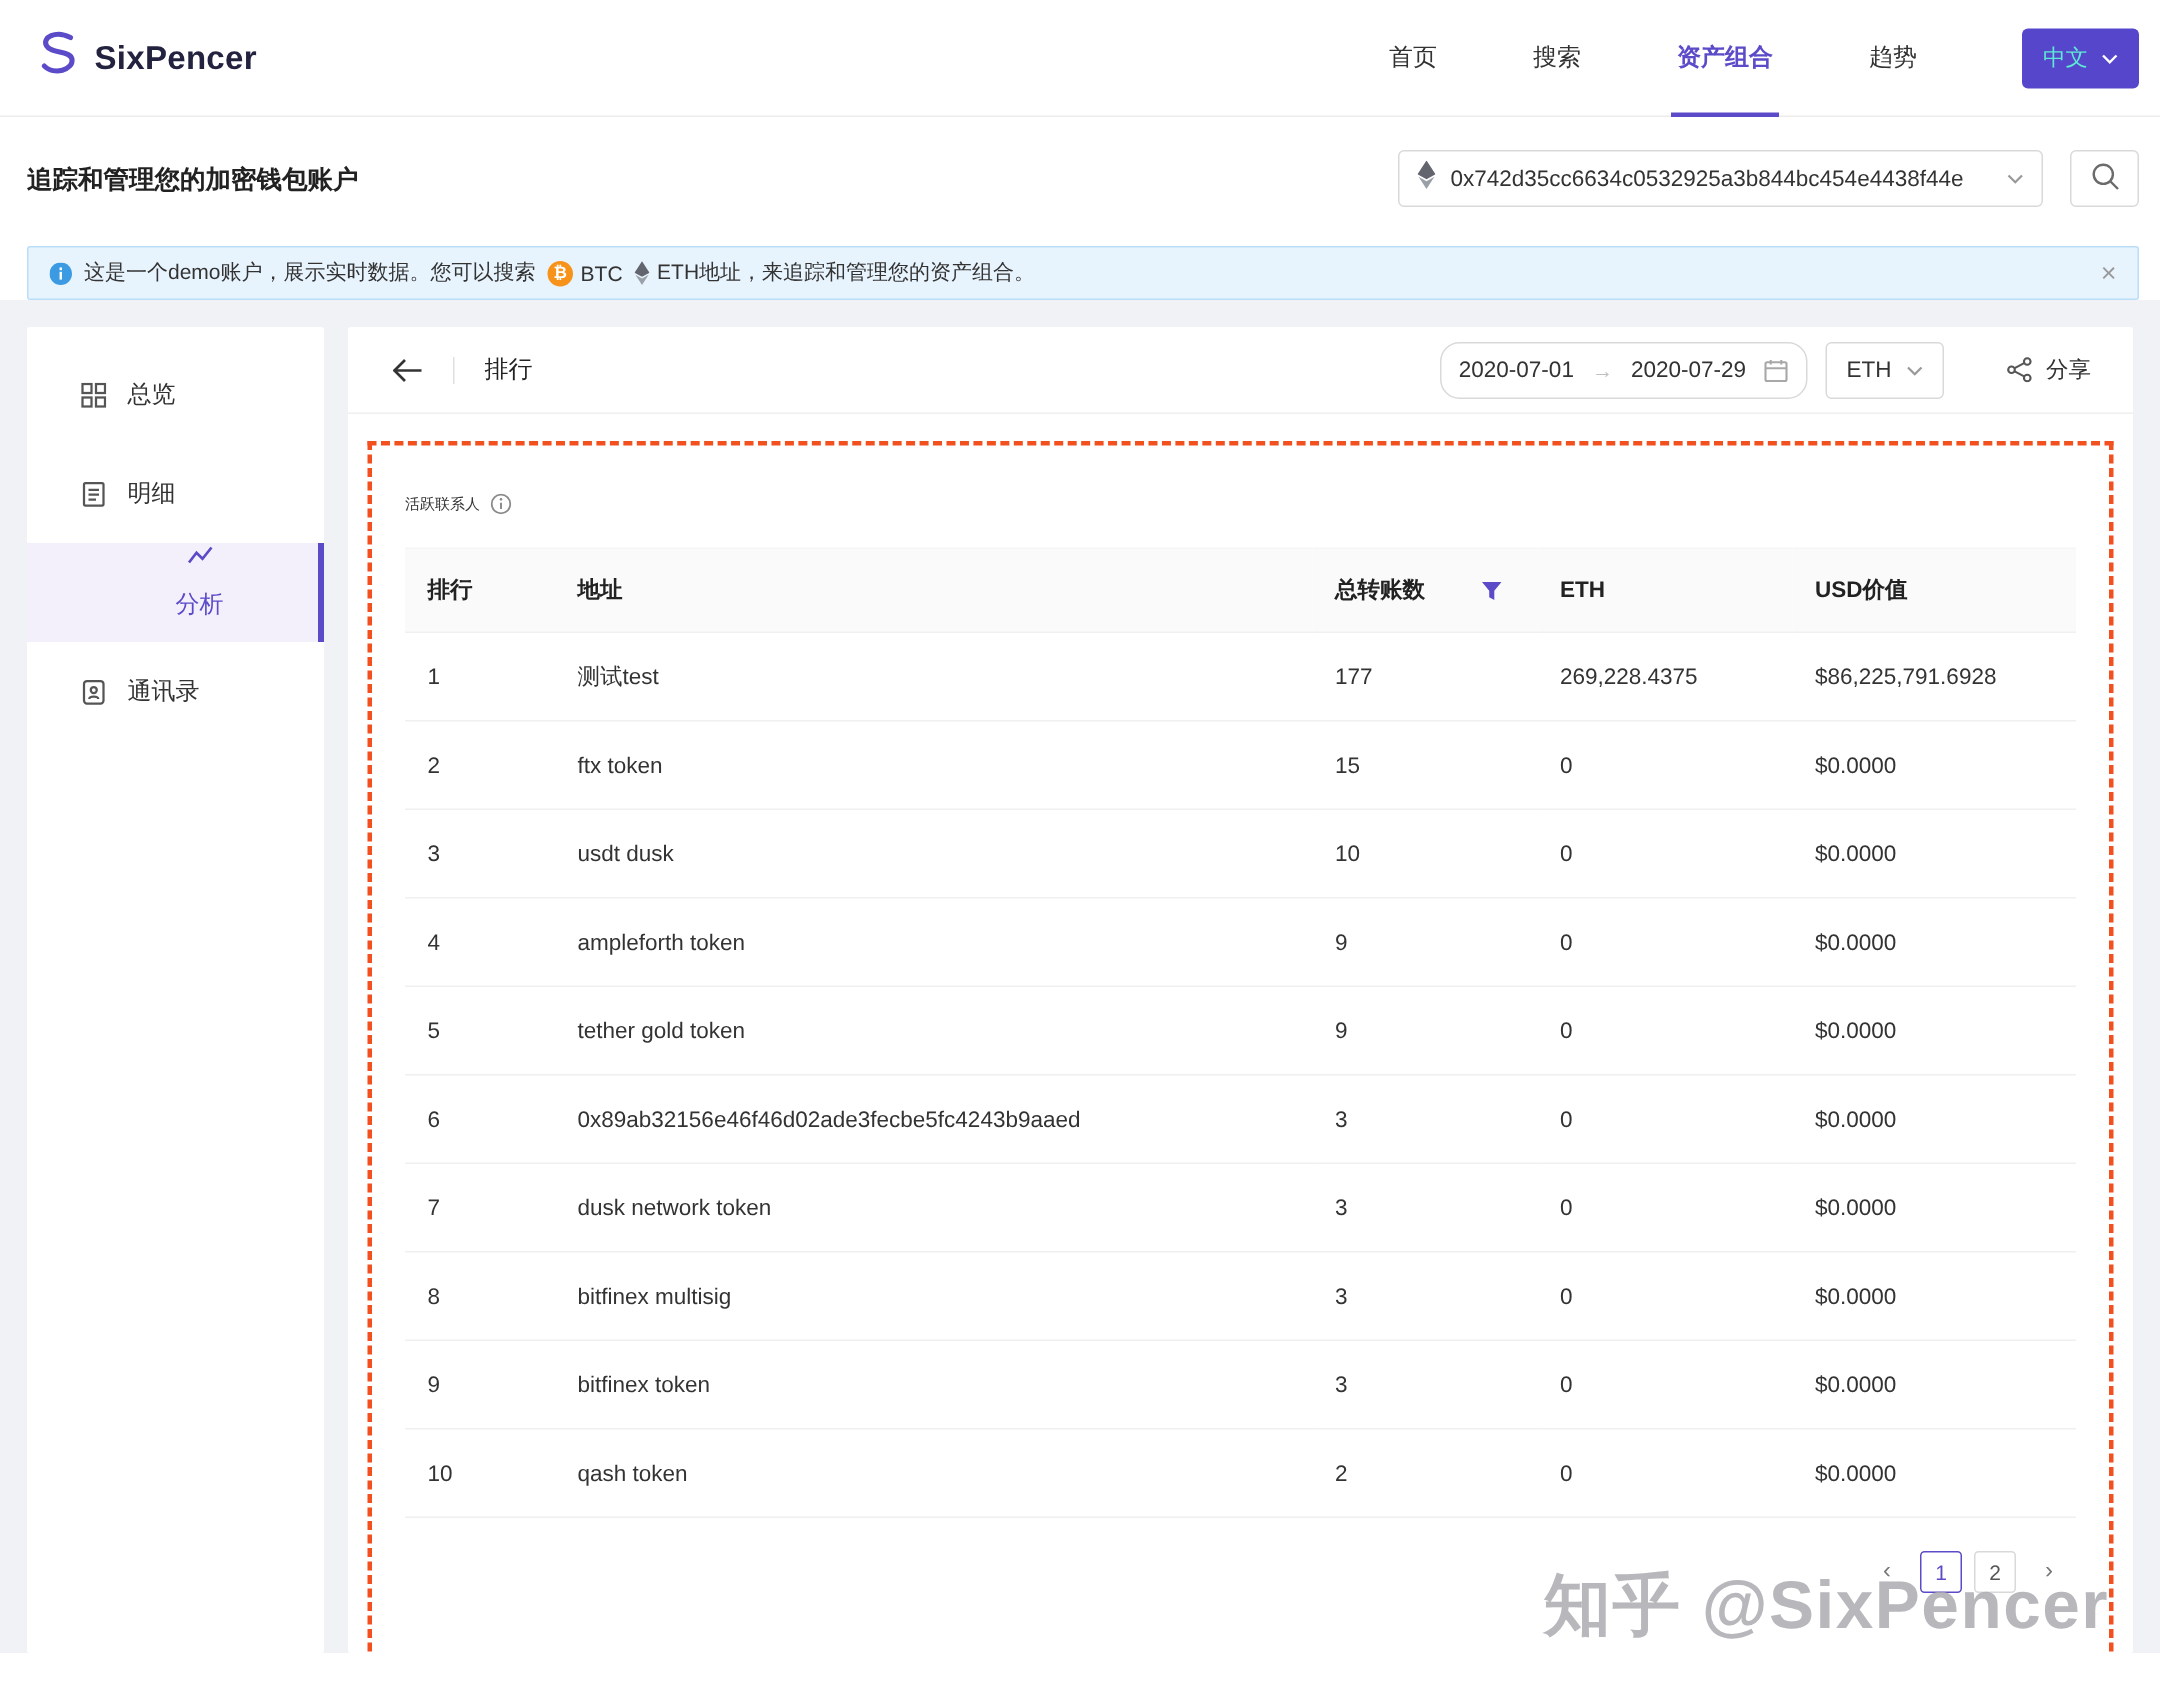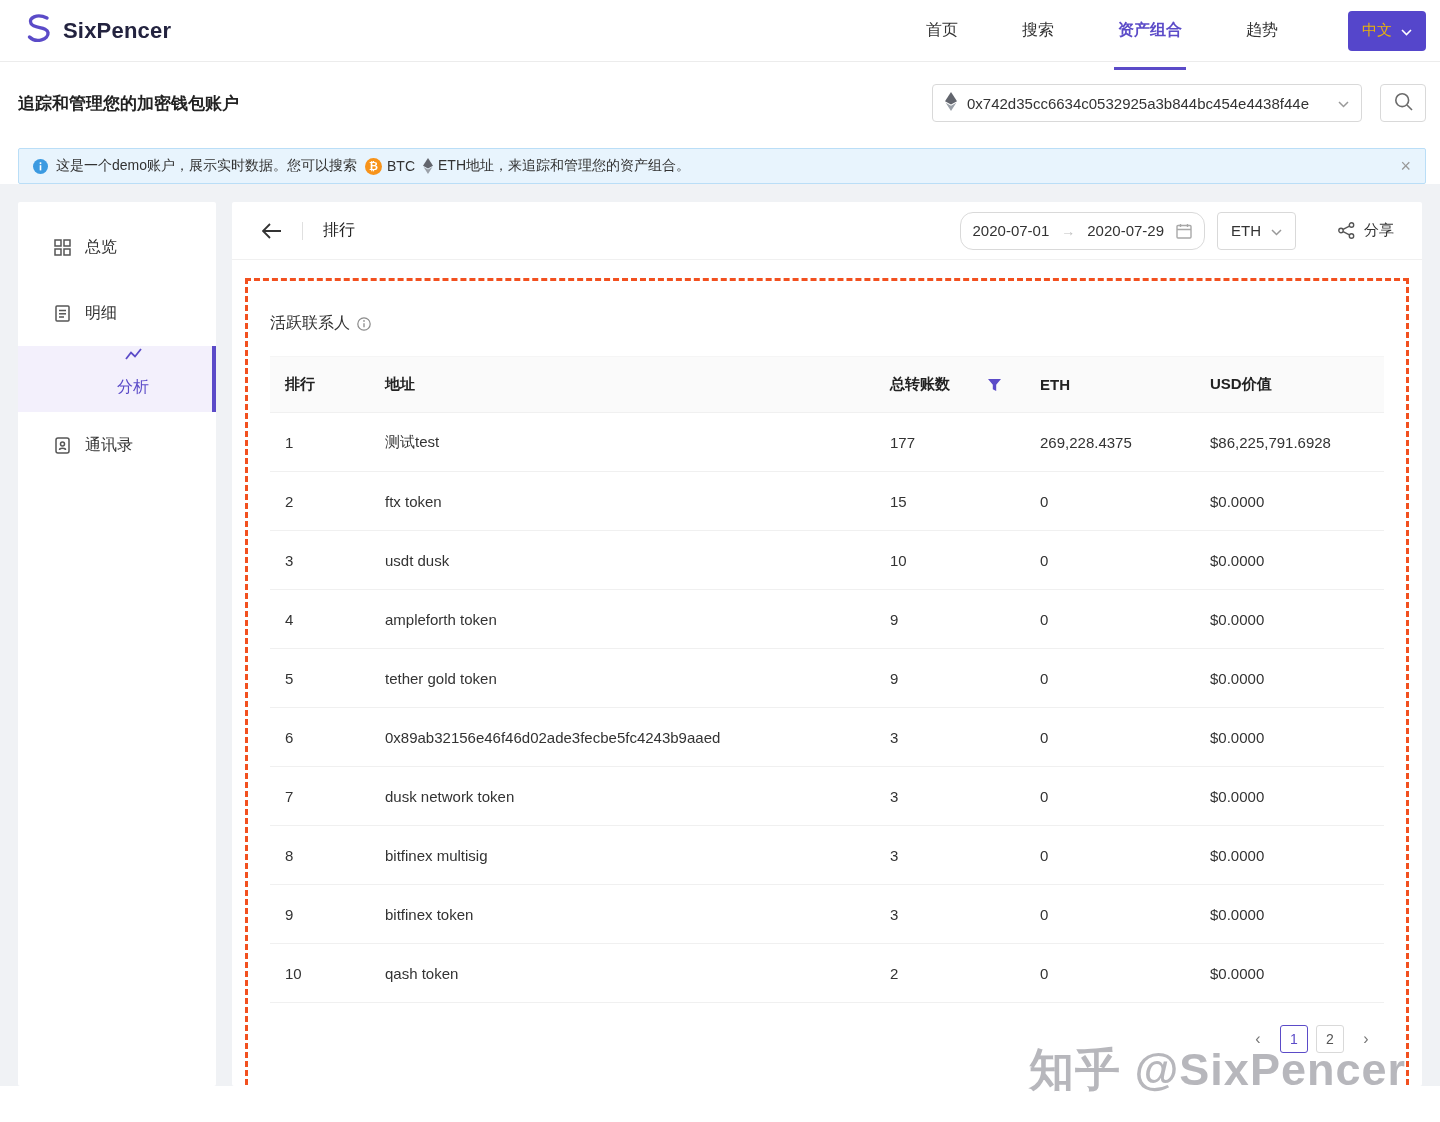--- a/index.html
+++ b/index.html
@@ -4,33 +4,33 @@
 <style>
   * { margin:0; padding:0; box-sizing:border-box; }
   html,body { width:1440px; height:1122px; overflow:hidden; }
   body {
     font-family:"Liberation Sans","DejaVu Sans",sans-serif;
     background:#fff; color:#333; position:relative;
   }
   :root{}
   
   .navbar{
-    height:62px; background:#fff; border-bottom:1px solid #ececec;
+    height:78px; background:#fff; border-bottom:1px solid #ececec;
     display:flex; align-items:center; padding:0 14px 0 24px; position:relative; z-index:5;
   }
   .brand{ display:flex; align-items:center; gap:9px; }
   .brand-name{ font-size:22px; font-weight:bold; color:#23233f; letter-spacing:.2px; }
   .nav-menu{ display:flex; align-items:center; gap:64px; margin-left:auto; margin-right:70px; height:78px; }
   .nav-item{ font-size:16px; color:#333; cursor:pointer; height:78px; display:flex; align-items:center; position:relative; }
   .nav-item.active{ color:#5b4bc8; font-weight:bold; }
   .nav-item.active::after{
     content:""; position:absolute; left:-4px; right:-4px; bottom:0; height:3px; background:#5b4bc8;
   }
   .lang-btn{
-    background:#5546cb; color:#eab308; border:none; border-radius:4px;
+    background:#5546cb; color:#5eead4; border:none; border-radius:4px;
     height:40px; padding:0 14px; font-size:15px; display:flex; align-items:center; gap:9px;
     cursor:pointer; font-family:inherit;
   }
   
   .subheader{
     height:82px; background:#fff; display:flex; align-items:center; padding:0 14px 0 18px;
   }
   .page-title{ font-size:17px; font-weight:600; color:#222; }
   .address-select{
     margin-left:auto; width:430px; height:38px; border:1px solid #d9d9d9; border-radius:4px;
@@ -85,21 +85,21 @@
   .share-btn{
     margin-left:42px; background:none; border:none; display:flex; align-items:center; gap:9px;
     font-size:15px; color:#333; cursor:pointer; font-family:inherit;
   }
   
   .dashed-zone{
     margin:18px 13px 0 13px; border:3px dashed #f2501f; padding:18px 22px 16px 22px;
     height:816px; position:relative; background:#fff;
   }
   .section-title-row{ display:flex; align-items:center; gap:7px; margin:14px 0 22px 0; }
-  .section-title{ font-size:16px; color:#333; }
+  .section-title{ font-size:10px; color:#333; }
   table{ width:100%; border-collapse:collapse; table-layout:fixed; }
   col.c1{width:100px;} col.c2{width:505px;} col.c3{width:150px;} col.c4{width:170px;}
   thead th{
     background:#fafafa; height:56px; text-align:left; font-size:15px; color:#222;
     padding-left:15px; font-weight:bold;
   }
   th .th-flex{ display:flex; align-items:center; justify-content:space-between; padding-right:24px; }
   tbody td{
     height:59px; border-bottom:1px solid #f0f0f0; font-size:15px; color:#333; padding-left:15px;
     white-space:nowrap; overflow:hidden;

